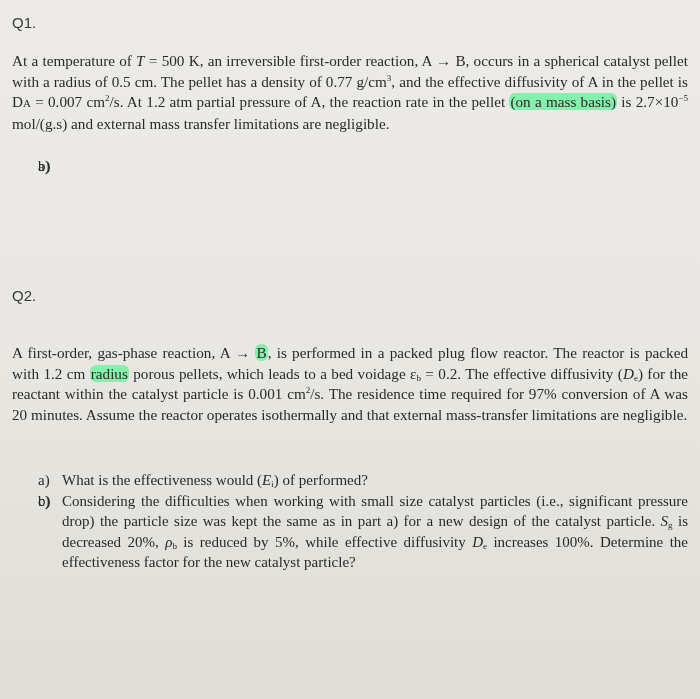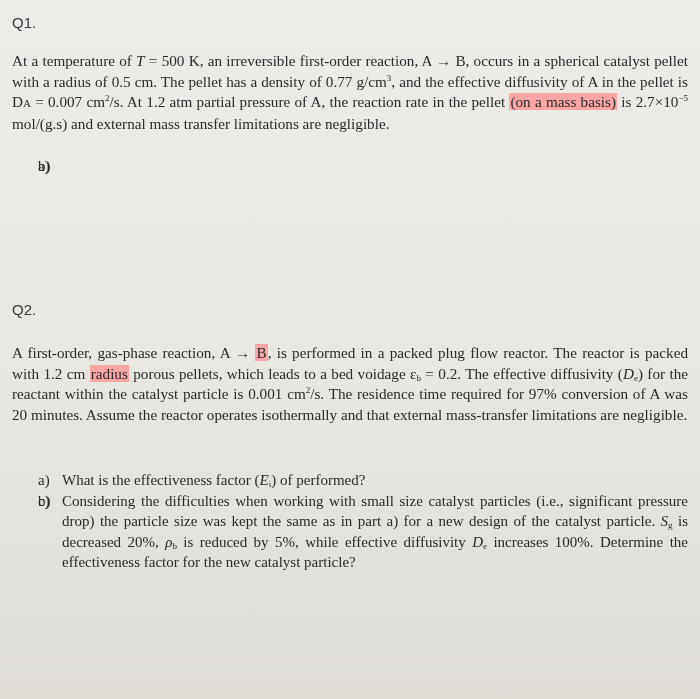--- a/index.html
+++ b/index.html
@@ -14,21 +14,21 @@
     .qhead {
       position: absolute; left: 12px;
       font-family: "Liberation Sans", "DejaVu Sans", sans-serif;
       font-size: 15px; color: #3a3a3a;
     }
     .para {
       position: absolute; left: 12px; width: 676px;
       font-size: 15.2px; line-height: 20.5px; text-align: justify;
       text-align-last: left;
     }
-    .hl { background: #fca5a5; padding: 0 1px; }
+    .hl { background: #86efac; padding: 0 1px; border-radius: 6px; }
     .list {
       position: absolute; left: 38px; width: 650px;
       font-size: 15px; line-height: 20.6px;
       margin: 0; padding: 0; list-style: none;
     }
     .list li { position: relative; padding-left: 24px; text-align: justify; }
     .list li .lbl { position: absolute; left: 0; top: 0; }
     sup { font-size: 9px; vertical-align: 6px; line-height: 0; }
     sub { font-size: 9px; vertical-align: -2px; line-height: 0; }
     .sc { font-size: 11px; }
@@ -40,23 +40,23 @@
 
   <div class="qhead" style="top:14px;">Q1.</div>
 
   <div class="para" style="top:51px;"><span>At a temperature of </span><i>T</i><span> = 500 K, an irreversible first-order reaction, A → B, occurs in a spherical catalyst pellet with a radius of 0.5 cm. The pellet has a density of 0.77 g/cm</span><sup>3</sup><span>, and the effective diffusivity of A in the pellet is D</span><span class="sc">A</span><span> = 0.007 cm</span><sup>2</sup><span>/s. At 1.2 atm partial pressure of A, the reaction rate in the pellet </span><span class="hl">(on a mass basis)</span><span> is 2.7×10</span><sup>−5</sup><span> mol/(g.s) and external mass transfer limitations are negligible.</span></div>
 
   <ul class="list" style="top:156px;">
     <li><span class="lbl">a)</span></li>
     <li><span class="lbl">b)</span></li>
   </ul>
 
-  <div class="qhead" style="top:301px;text-align:center;">Q2.</div>
+  <div class="qhead" style="top:287px;text-align:center;">Q2.</div>
 
   <div class="para" style="top:343px;"><span>A first-order, gas-phase reaction, A → </span><span class="hl">B</span><span>, is performed in a packed plug flow reactor. The reactor is packed with 1.2 cm </span><span class="hl">radius</span><span> porous pellets, which leads to a bed voidage ε</span><sub>b</sub><span> = 0.2. The effective diffusivity (</span><i>D</i><sub>e</sub><span>) for the reactant within the catalyst particle is 0.001 cm</span><sup>2</sup><span>/s. The residence time required for 97% conversion of A was 20 minutes. Assume the reactor operates isothermally and that external mass-transfer limitations are negligible.</span></div>
 
   <ul class="list" style="top:470px;">
-    <li><span class="lbl">a)</span><span>What is the effectiveness factor (</span><i>E</i><sub>i</sub><span>) of performed?</span></li>
+    <li><span class="lbl">a)</span><span>What is the effectiveness would (</span><i>E</i><sub>i</sub><span>) of performed?</span></li>
     <li><span class="lbl">b)</span></li>
     <li><span class="lbl">c)</span><span>Considering the difficulties when working with small size catalyst particles (i.e., significant pressure drop) the particle size was kept the same as in part a) for a new design of the catalyst particle. </span><i>S</i><sub>g</sub><span> is decreased 20%, </span><i>ρ</i><sub>b</sub><span> is reduced by 5%, while effective diffusivity </span><i>D</i><sub>e</sub><span> increases 100%. Determine the effectiveness factor for the new catalyst particle?</span></li>
   </ul>
 
 </div>
 
 </body></html>

